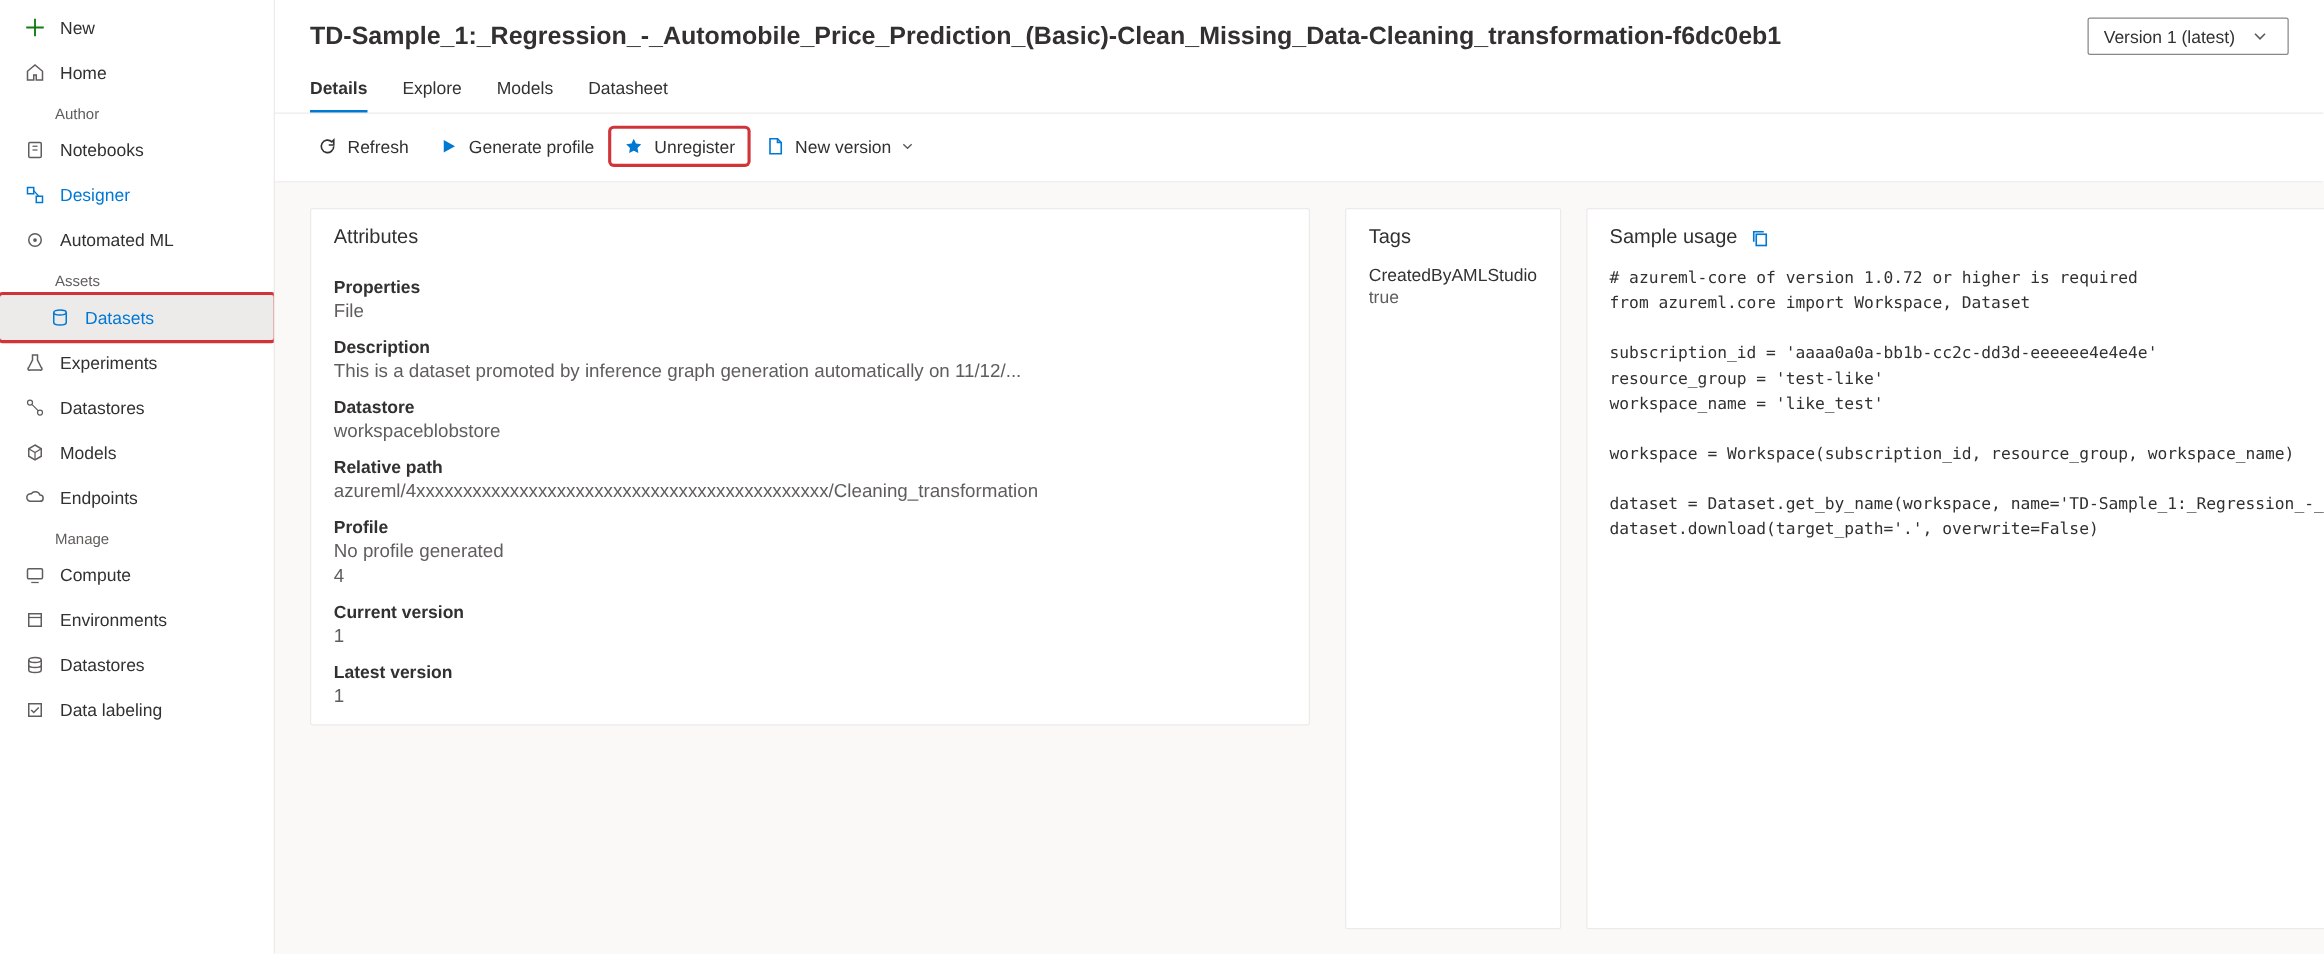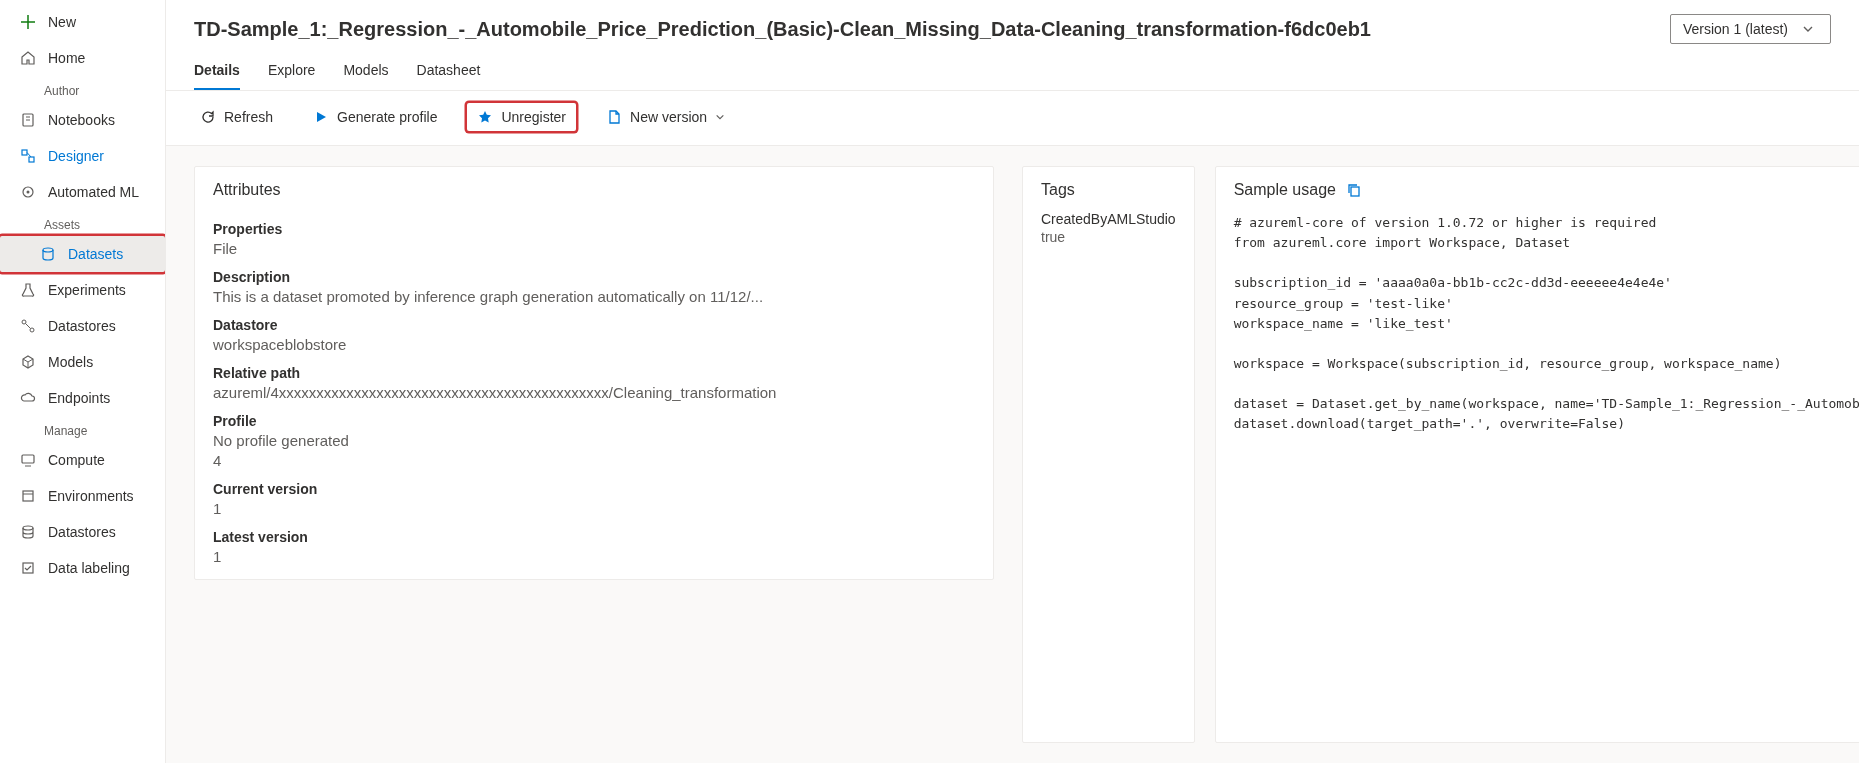--- a/index.html
+++ b/index.html
@@ -7,21 +7,21 @@
   font-family: "Segoe UI", -apple-system, BlinkMacSystemFont, sans-serif;
   font-size: 14px;
   color: #323130;
   background: #fff;
   display: flex;
   width: 1859px;
   height: 763px;
   overflow: hidden;
 }
 .sidebar {
-  width: 166px;
+  width: 220px;
   border-right: 1px solid #edebe9;
   background: #fff;
   padding-top: 4px;
   overflow-y: auto;
 }
 .sidebar-item {
   display: flex;
   align-items: center;
   padding: 8px 20px;
   cursor: pointer;
@@ -99,21 +99,21 @@
   color: #323130;
 }
 .tab.active {
   font-weight: 600;
   border-bottom: 2px solid #0078d4;
   color: #323130;
 }
 .toolbar {
   display: flex;
   align-items: flex-start;
-  gap: 20px;
+  gap: 4px;
   padding: 12px 36px 14px 24px;
   border-bottom: 1px solid #edebe9;
 }
 .tool-btn {
   display: flex;
   align-items: center;
   gap: 8px;
   padding: 6px 10px;
   cursor: pointer;
   font-size: 14px;

